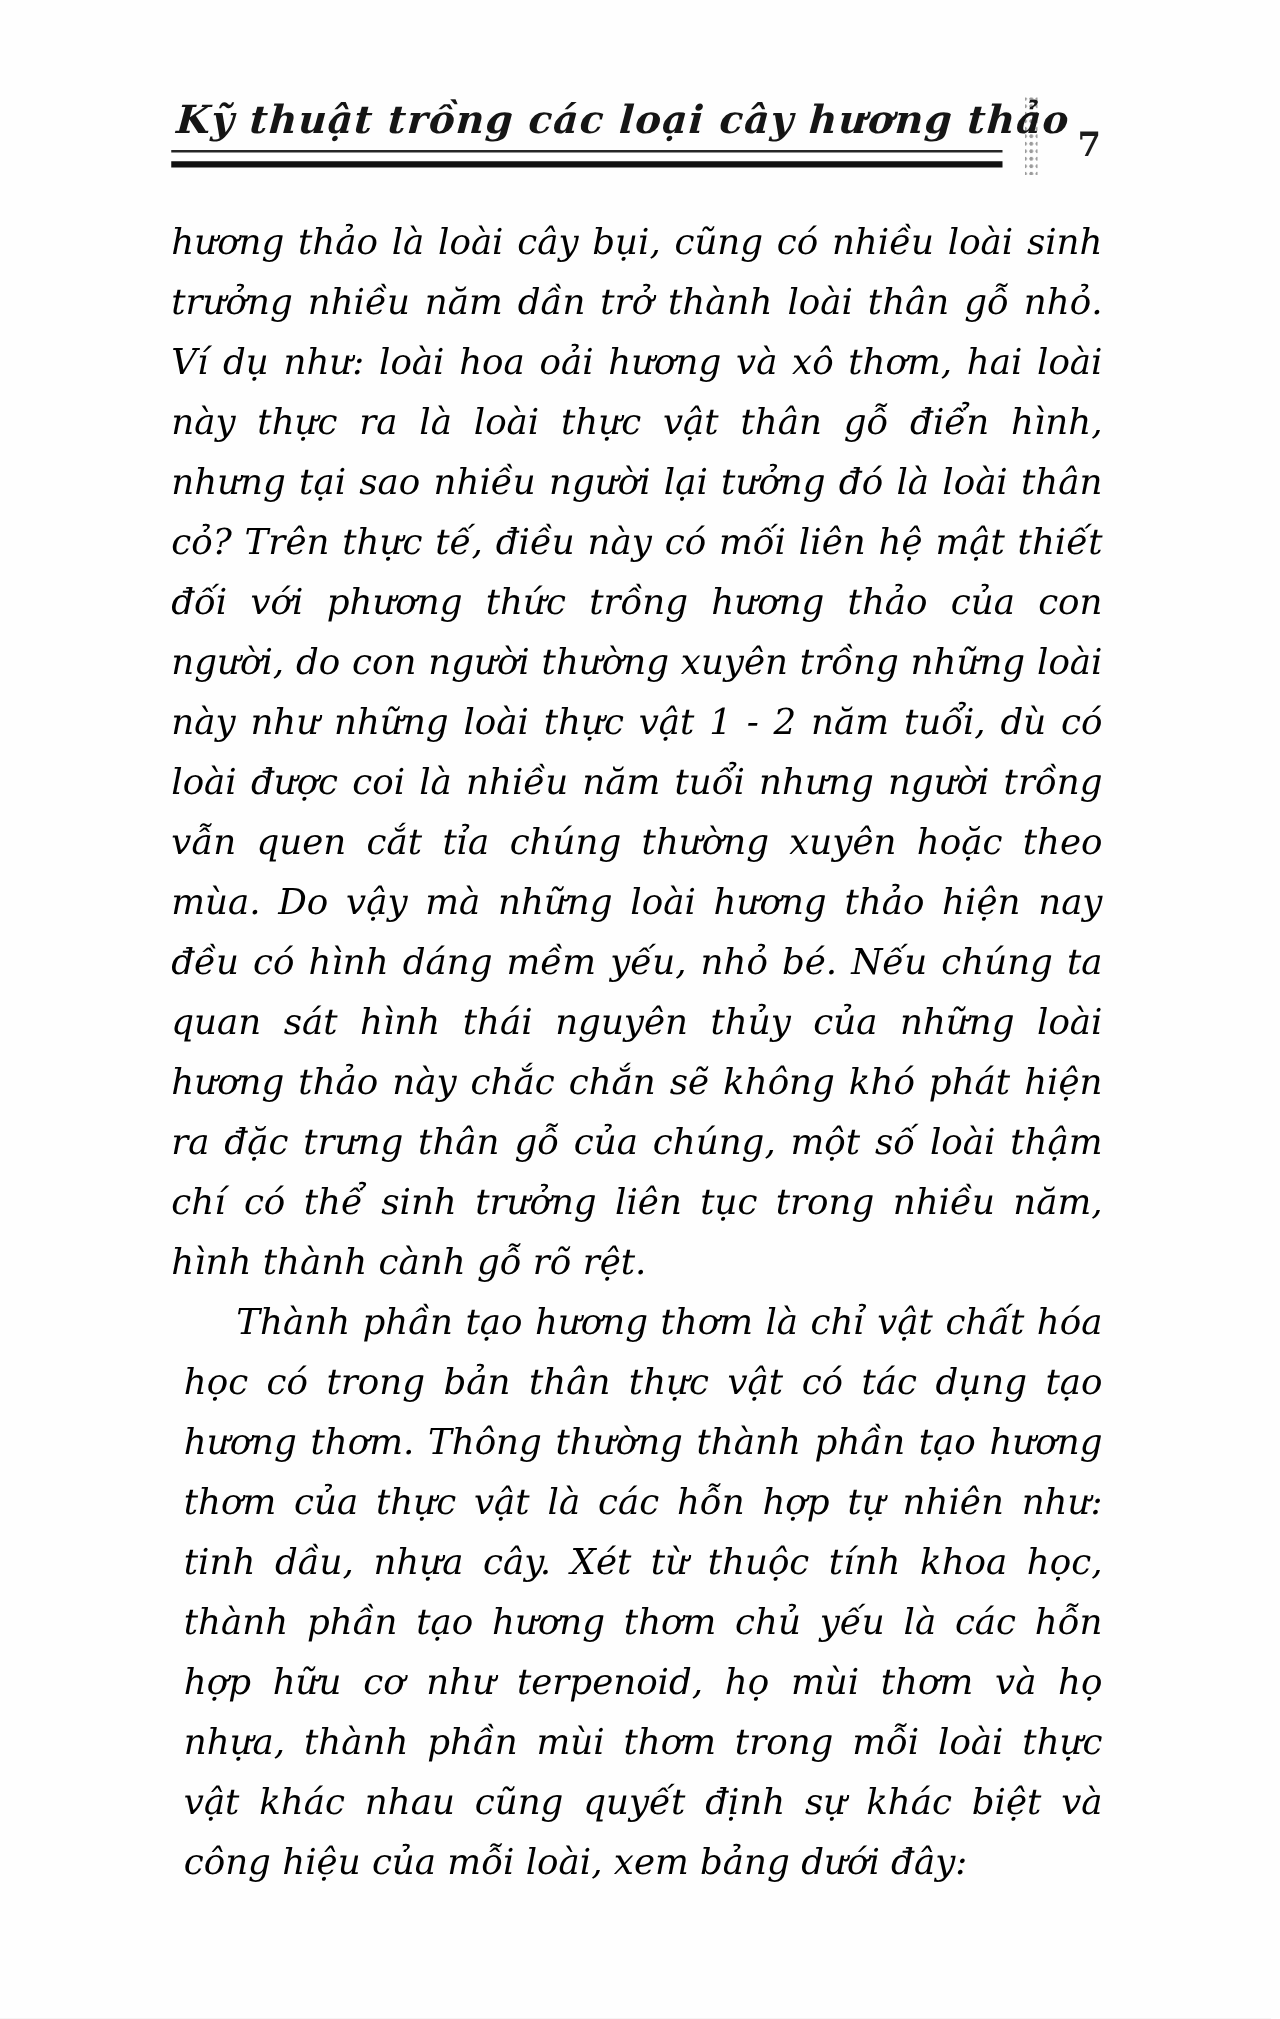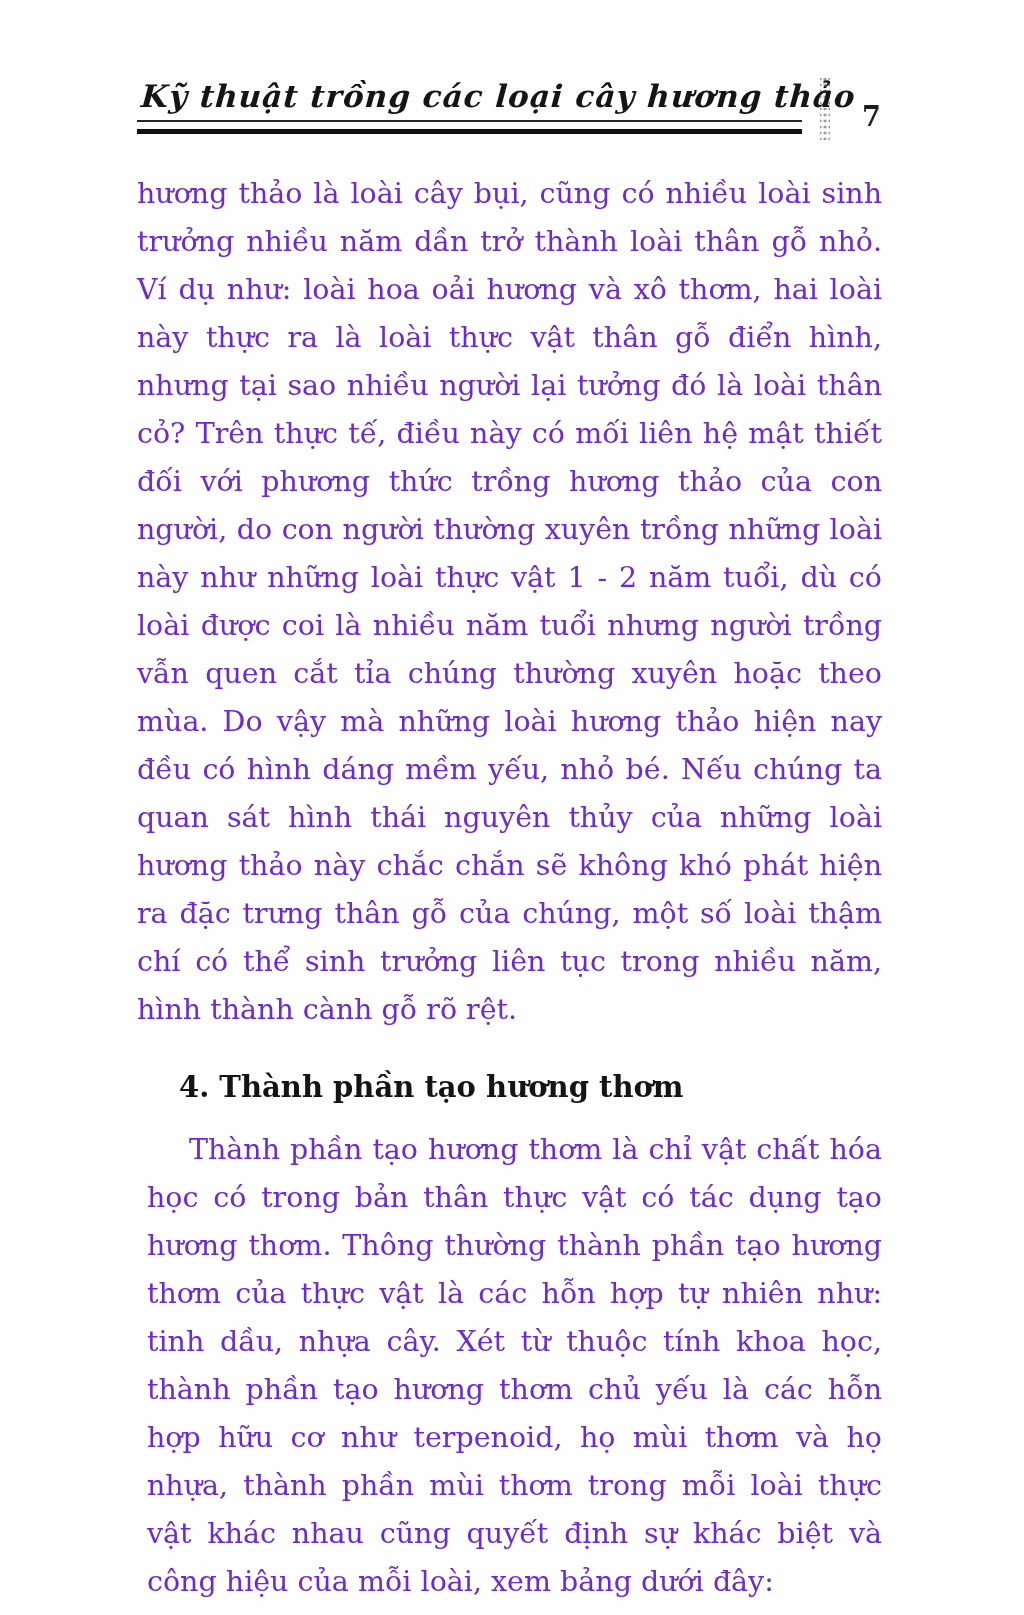--- a/index.html
+++ b/index.html
@@ -68,21 +68,22 @@
     position: absolute;
     top: 170px;
     left: 137px;
     width: 745px;
   }
   .body-text {
     margin: 0;
     font-size: 28.5px;
     line-height: 48px;
     text-align: justify;
-    color: #6d28d9;
+    color: #000000;
+    font-style: italic;
   }
   .body-text.indent {
     text-indent: 42px;
     margin-left: 10px;
   }
   .section-heading {
     margin: 30px 0 16px 0;
     padding-left: 42px;
     font-size: 29px;
     font-weight: bold;
@@ -100,18 +101,17 @@
       <span class="header-title">Kỹ thuật trồng các loại cây hương thảo</span>
       <div class="header-rule"></div>
     </div>
     <div class="dotted-strip"></div>
     <span class="page-number">7</span>
   </header>
 
   <main class="page-body">
     <p class="body-text">hương thảo là loài cây bụi, cũng có nhiều loài sinh trưởng nhiều năm dần trở thành loài thân gỗ nhỏ. Ví dụ như: loài hoa oải hương và xô thơm, hai loài này thực ra là loài thực vật thân gỗ điển hình, nhưng tại sao nhiều người lại tưởng đó là loài thân cỏ? Trên thực tế, điều này có mối liên hệ mật thiết đối với phương thức trồng hương thảo của con người, do con người thường xuyên trồng những loài này như những loài thực vật 1 - 2 năm tuổi, dù có loài được coi là nhiều năm tuổi nhưng người trồng vẫn quen cắt tỉa chúng thường xuyên hoặc theo mùa. Do vậy mà những loài hương thảo hiện nay đều có hình dáng mềm yếu, nhỏ bé. Nếu chúng ta quan sát hình thái nguyên thủy của những loài hương thảo này chắc chắn sẽ không khó phát hiện ra đặc trưng thân gỗ của chúng, một số loài thậm chí có thể sinh trưởng liên tục trong nhiều năm, hình thành cành gỗ rõ rệt.</p>
 
-    <h2 class="section-heading">4. Thành phần tạo hương thơm</h2>
 
     <p class="body-text indent">Thành phần tạo hương thơm là chỉ vật chất hóa học có trong bản thân thực vật có tác dụng tạo hương thơm. Thông thường thành phần tạo hương thơm của thực vật là các hỗn hợp tự nhiên như: tinh dầu, nhựa cây. Xét từ thuộc tính khoa học, thành phần tạo hương thơm chủ yếu là các hỗn hợp hữu cơ như terpenoid, họ mùi thơm và họ nhựa, thành phần mùi thơm trong mỗi loài thực vật khác nhau cũng quyết định sự khác biệt và công hiệu của mỗi loài, xem bảng dưới đây:</p>
   </main>
 
 </div>
 
 </body></html>

